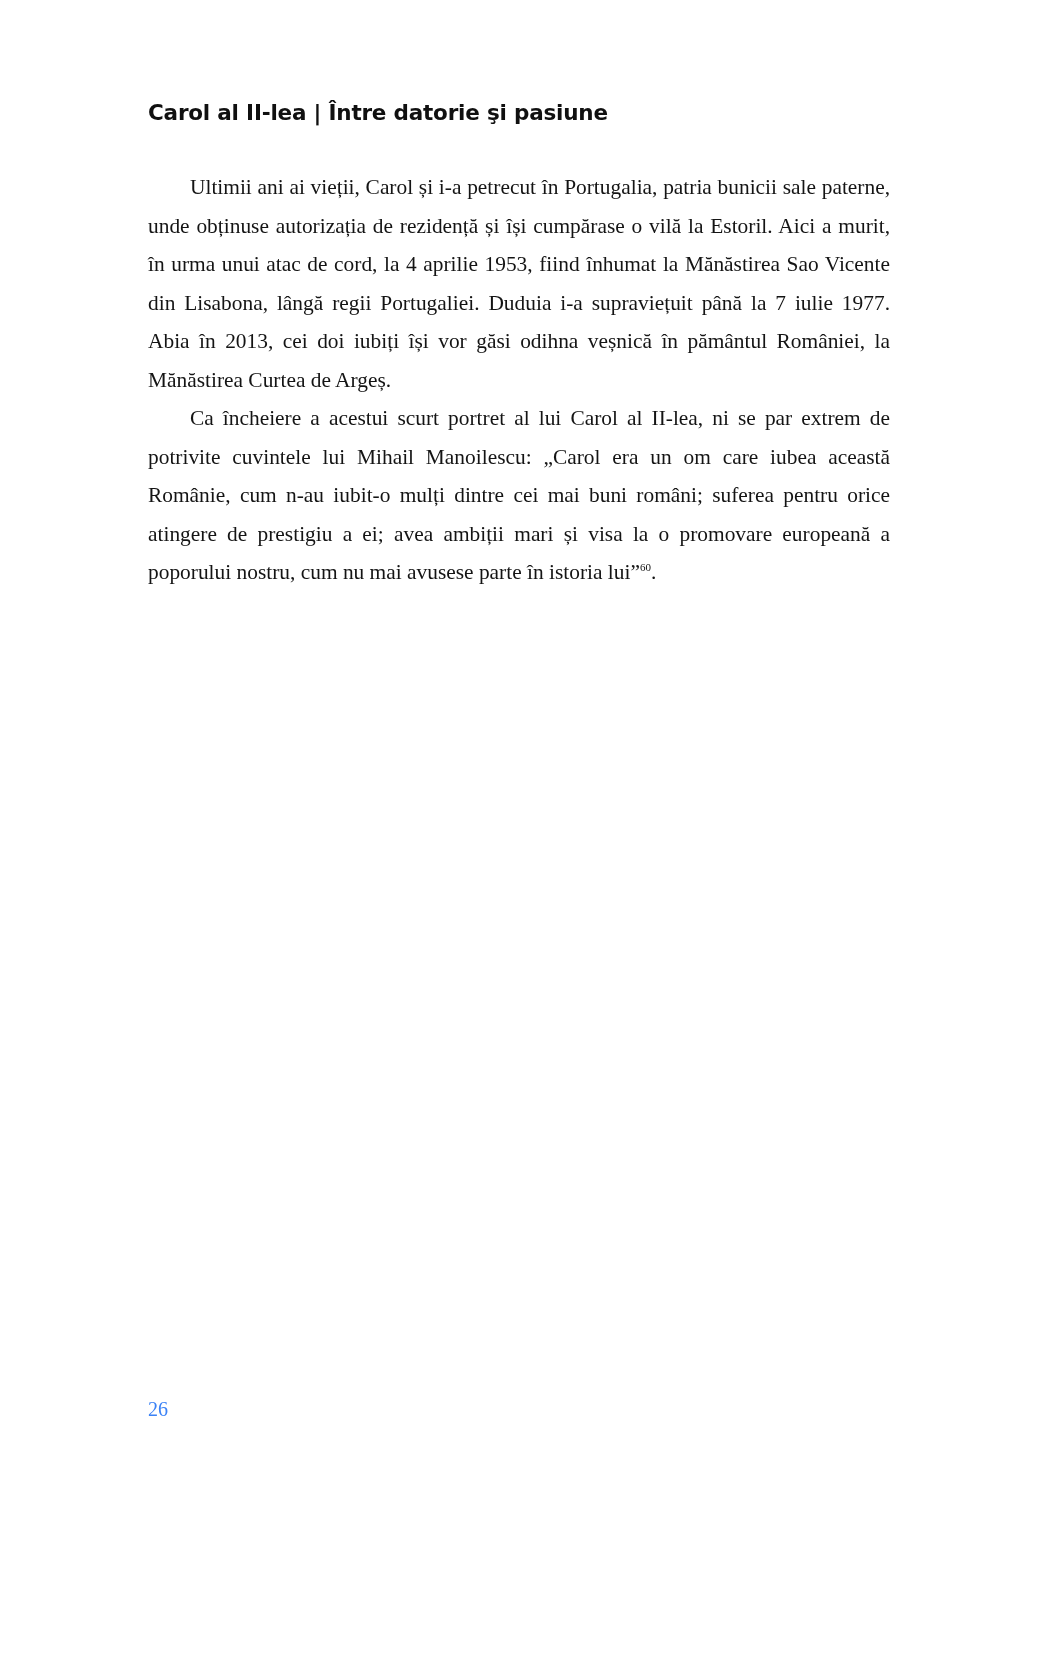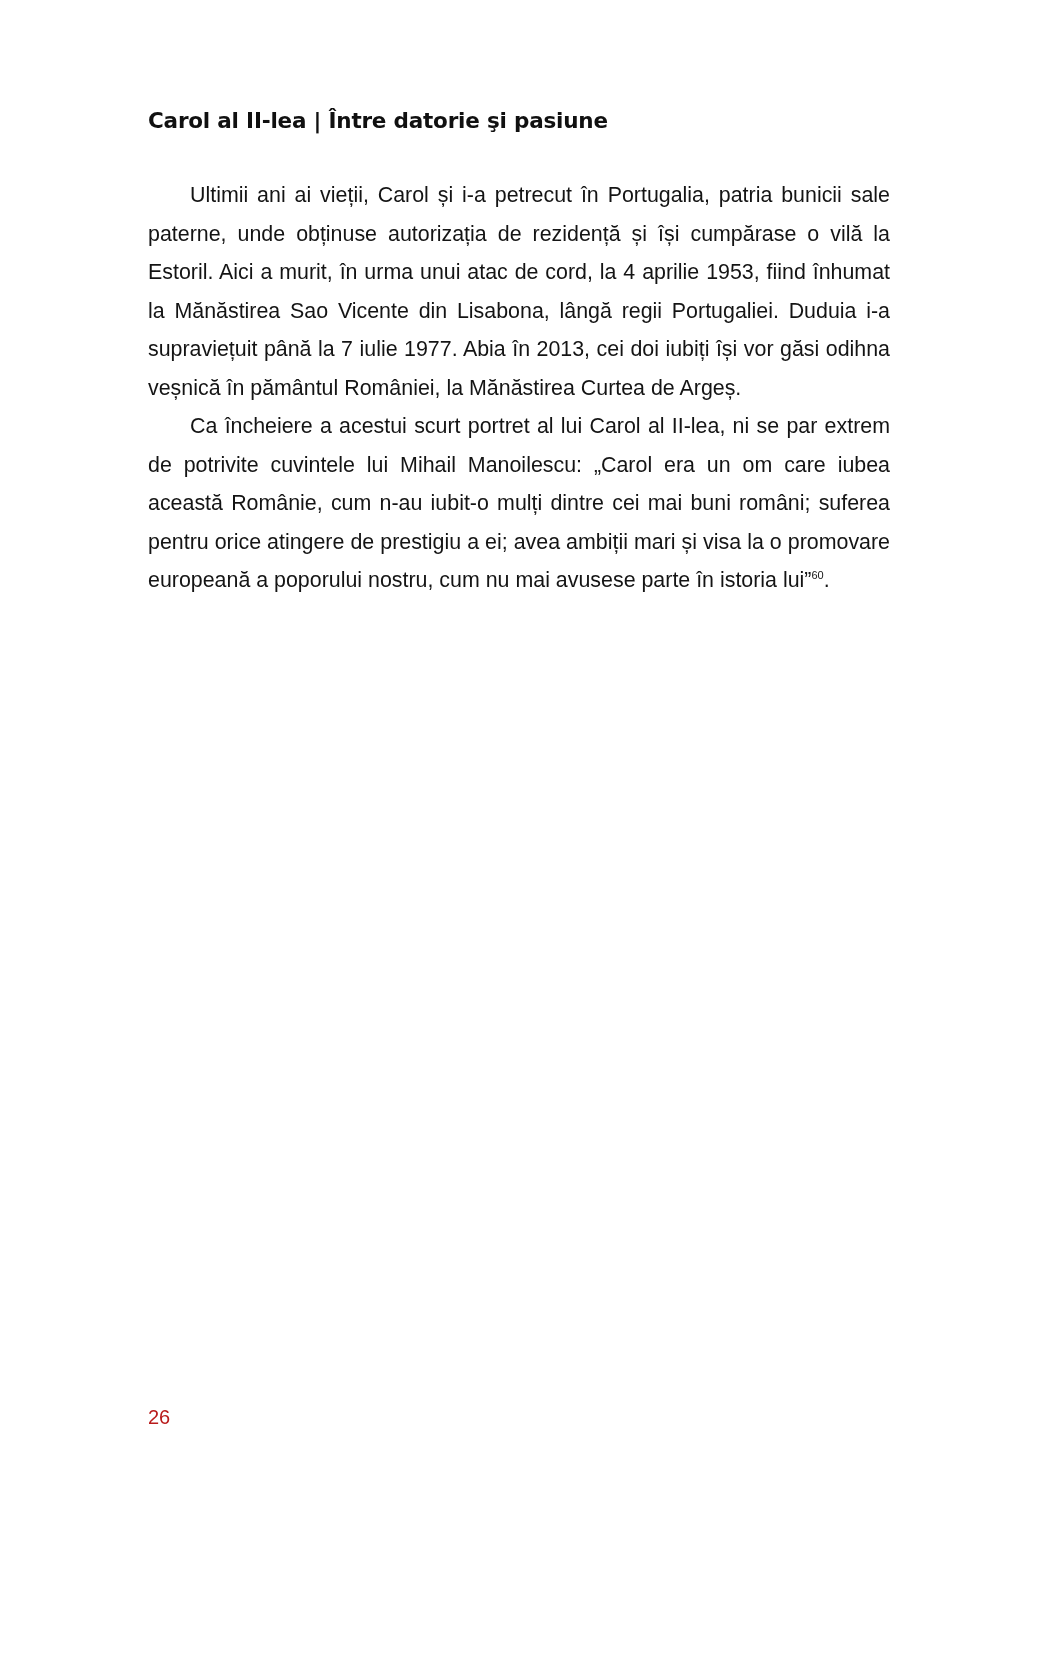--- a/index.html
+++ b/index.html
@@ -14,63 +14,62 @@
     font-family: "Liberation Serif", serif;
     color: #1a1a1a;
     overflow: hidden;
   }
   .page {
     position: absolute;
     top: 0; left: 0;
     width: 1063px;
     height: 1194px;
     background: #ffffff;
-    margin-top: 8px;
   }
   .running-head {
     position: absolute;
     left: 148px;
     top: 100px;
     width: 760px;
     font-family: "DejaVu Sans", sans-serif;
     font-weight: bold;
     font-size: 21.5px;
     letter-spacing: -0.2px;
     color: #101010;
     white-space: nowrap;
   }
   .body-text {
     position: absolute;
     left: 148px;
     top: 168px;
     width: 742px;
-    font-family: Liberation Sans, sans-serif;
+    font-family: Liberation Serif, serif;
     font-size: 21.4px;
     line-height: 38.5px;
     color: #141414;
     text-align: justify;
     text-justify: inter-word;
   }
   .body-text p {
     margin: 0;
     text-indent: 42px;
     hyphens: manual;
   }
   .fn-ref {
     font-size: 11px;
     vertical-align: super;
     line-height: 0;
   }
   .folio {
     position: absolute;
     left: 148px;
     top: 1398px;
-    font-family: Liberation Sans, sans-serif;
+    font-family: Liberation Serif, serif;
     font-size: 20px;
-    color: #b91c1c;
+    color: #3b82f6;
   }
 </style>
 </head>
 <body>
 
 <div class="page">
 
   <div class="running-head">Carol al II-lea | Între datorie şi pasiune</div>
 
   <div class="body-text">

